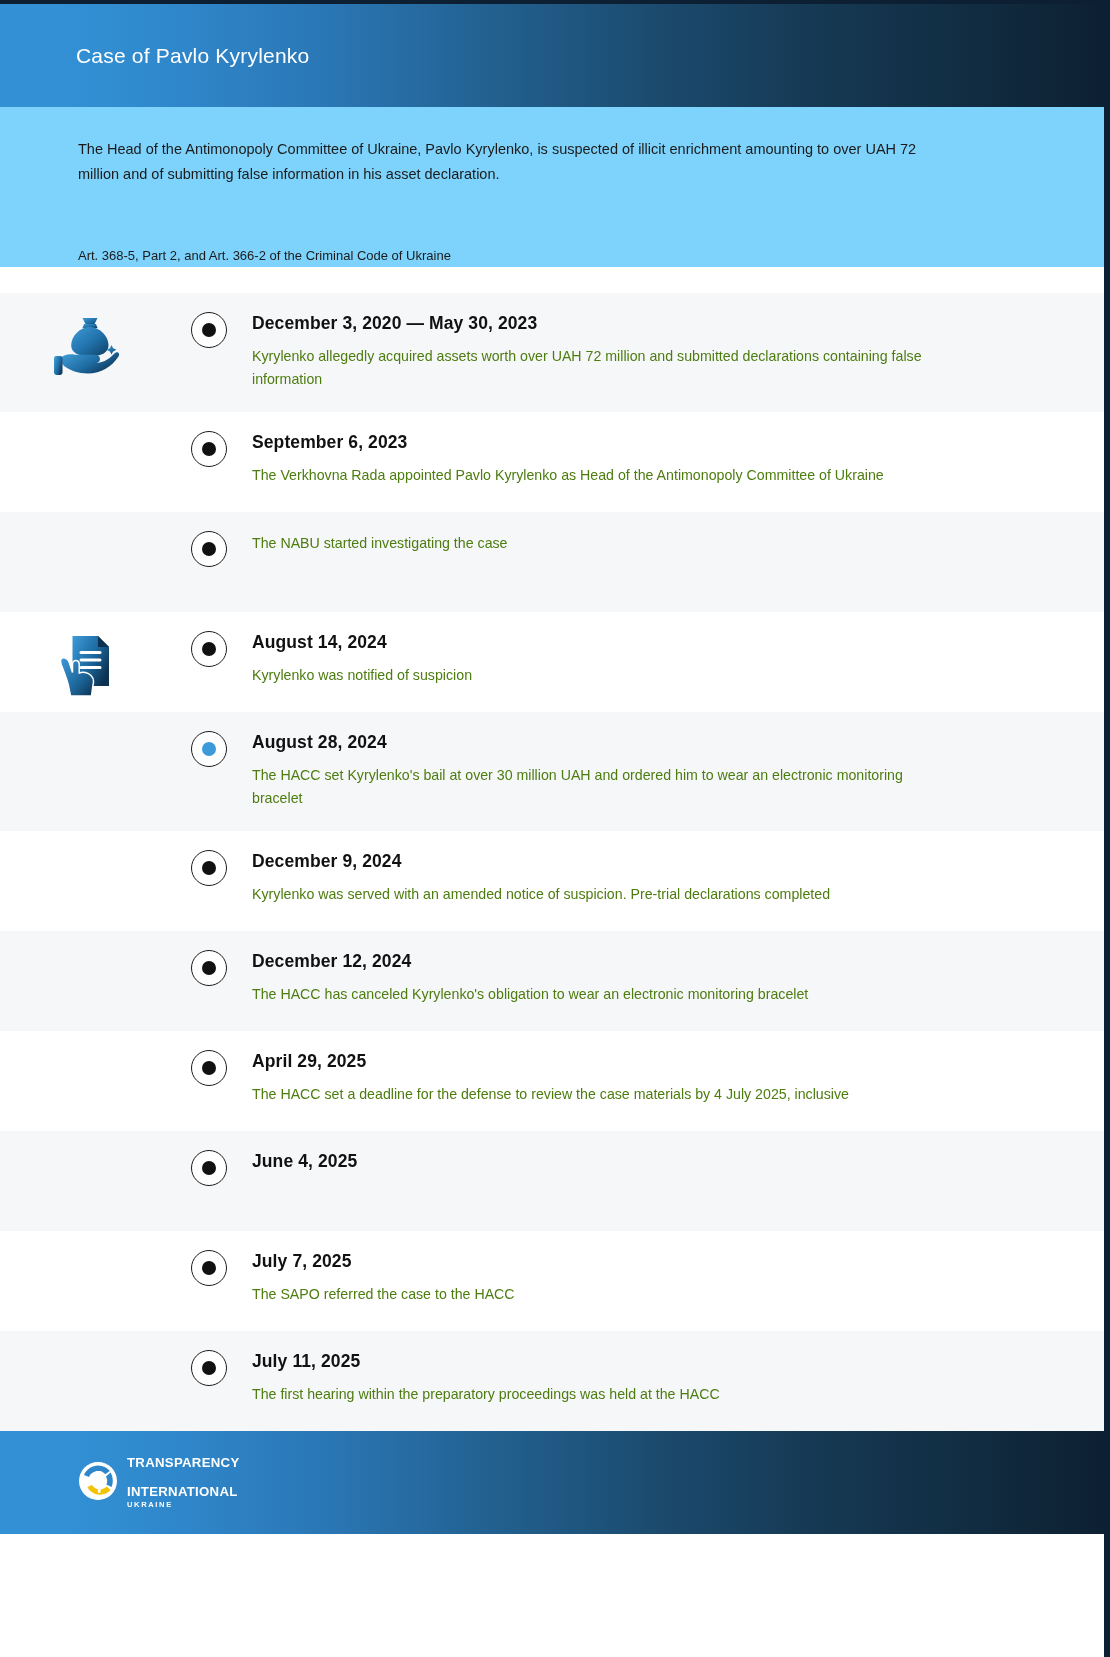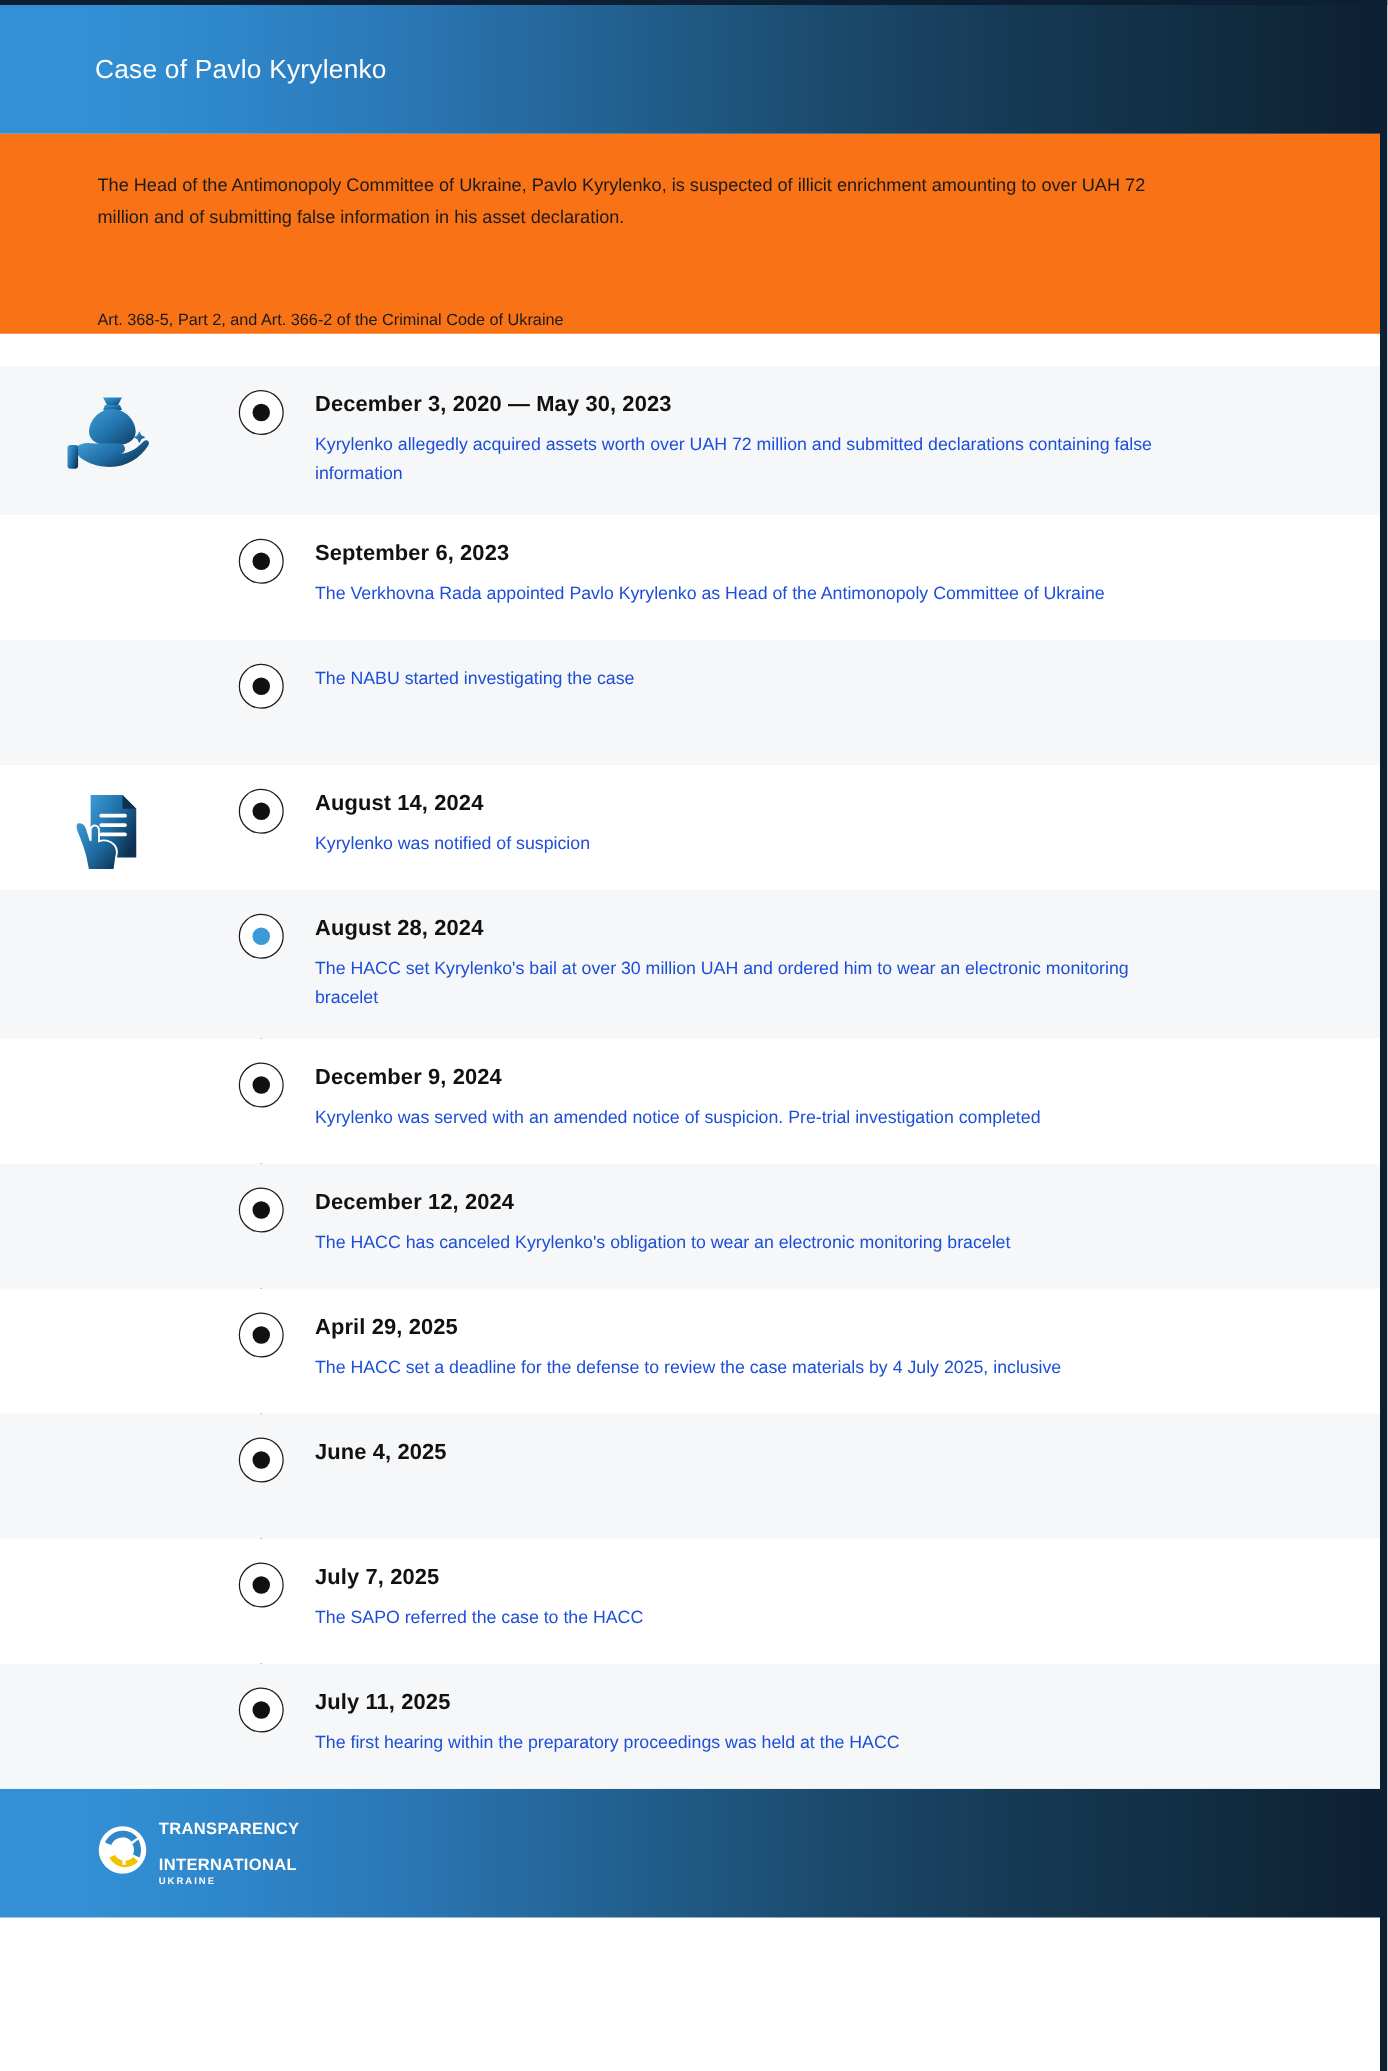--- a/index.html
+++ b/index.html
@@ -47,21 +47,21 @@
     margin-left: 76px;
     color: #ffffff;
     font-size: 21px;
     font-weight: normal;
     letter-spacing: 0.2px;
   }
 
   
   .intro {
     padding: 30px 78px 0 78px;
-    background: #f97316;
+    background: #7dd3fc;
   }
   .intro-lead {
     font-size: 14.5px;
     line-height: 25px;
     color: #1b1b1b;
     max-width: 860px;
   }
   .intro-article {
     margin-top: 58px;
     margin-bottom: 26px;
@@ -147,21 +147,21 @@
   .event-date {
     font-size: 17.5px;
     font-weight: bold;
     color: #111111;
     letter-spacing: 0.1px;
     margin-bottom: 11px;
   }
   .event-desc {
     font-size: 14.2px;
     line-height: 22.5px;
-    color: #1d4ed8;
+    color: #4d7c0f;
     max-width: 680px;
   }
 
   
   .footer {
     height: 103px;
     background: linear-gradient(90deg,
                 #3390d4 0%,
                 #3390d4 6%,
                 #2f87cb 16%,
@@ -345,21 +345,21 @@
       </div>
       <div class="row plain">
         <div class="icon-cell"></div>
         <div class="marker-cell">
           <div class="marker">
             <div class="core"></div>
           </div>
         </div>
         <div class="content-cell">
           <div class="event-date">December 9, 2024</div>
-          <div class="event-desc">Kyrylenko was served with an amended notice of suspicion. Pre-trial investigation completed</div>
+          <div class="event-desc">Kyrylenko was served with an amended notice of suspicion. Pre-trial declarations completed</div>
         </div>
       </div>
       <div class="row shaded">
         <div class="icon-cell"></div>
         <div class="marker-cell">
           <div class="marker">
             <div class="core"></div>
           </div>
         </div>
         <div class="content-cell">

